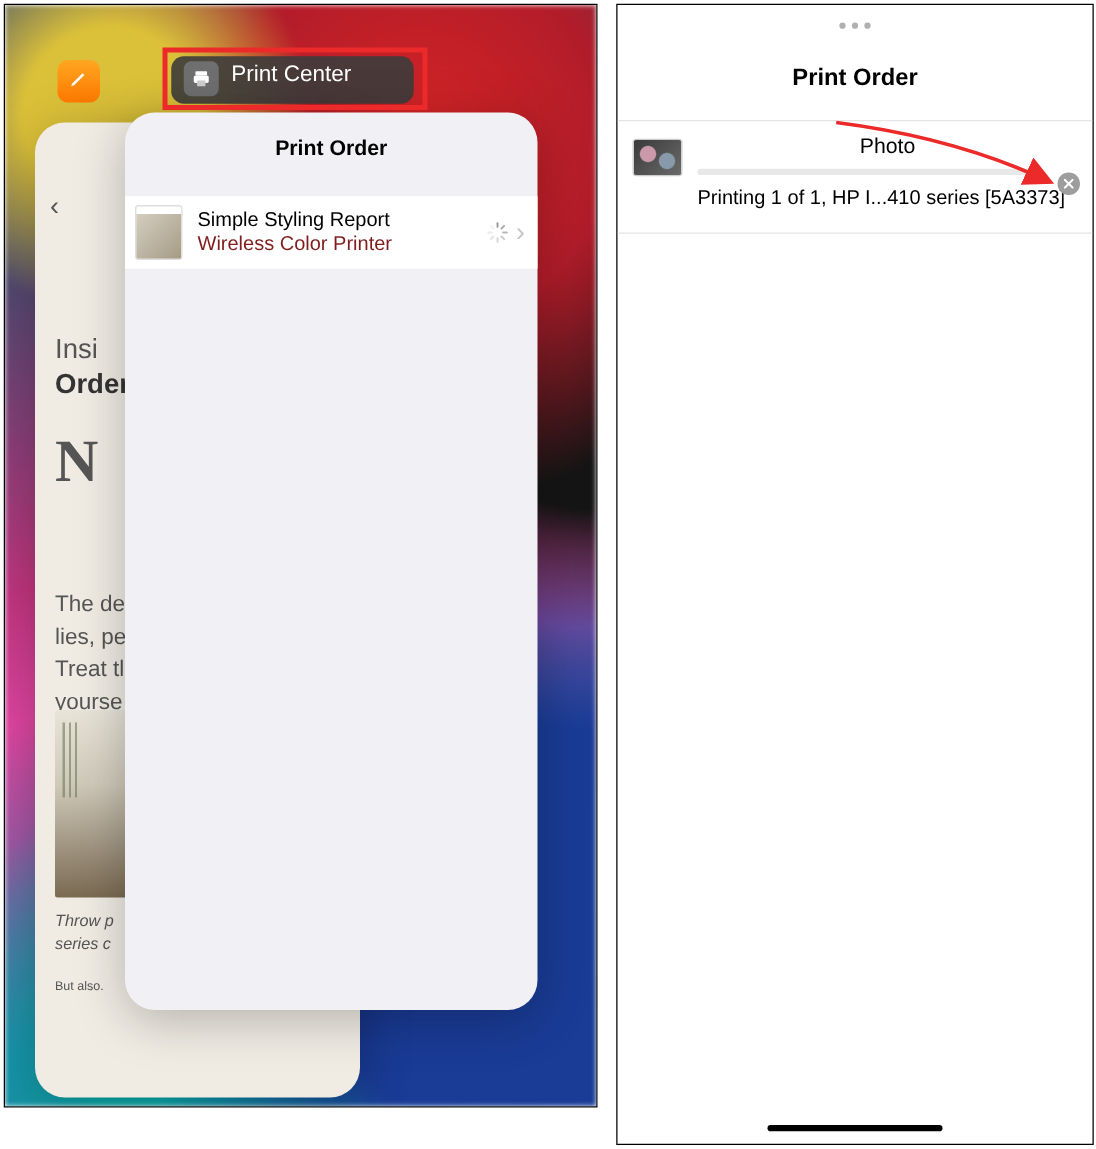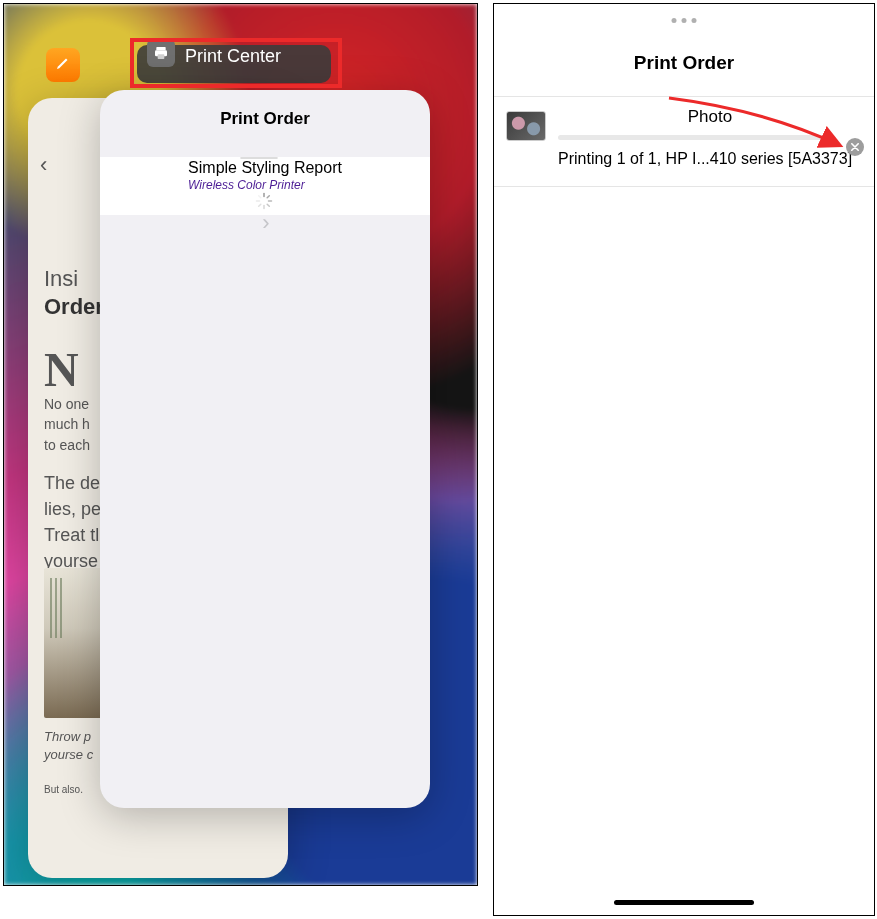--- a/index.html
+++ b/index.html
@@ -39,21 +39,21 @@
     background: linear-gradient(180deg,#ffa621,#ff7a00);
     border-radius: 8px;
     display:flex; align-items:center; justify-content:center;
   }
   .pill-pages svg { width: 18px; height: 18px; }
 
   .pill-print {
     left: 133px; width: 194px; height: 38px; top: 41px;
     background: rgba(60,60,60,.9);
     border-radius: 10px;
-    display:flex; align-items:flex-end; gap:10px; padding: 16px 10px;
+    display:flex; align-items:flex-start; gap:10px; padding: 4px 10px;
   }
   .pill-print .icon-sq {
     width: 28px; height: 28px; border-radius: 6px;
     background:#6f6f6f; display:flex; align-items:center; justify-content:center;
   }
   .pill-print .icon-sq svg { width:16px; height:16px; }
   .pill-print .lbl { color:#fff; font-size:18px; font-weight:500; }
 
   
   .card {
@@ -91,32 +91,31 @@
     z-index:3;
   }
   .card-print .title { text-align:center; font-size:17px; font-weight:600; color:#000; margin-top:19px; }
   .card-print .row {
     position:relative;
     margin-top: 28px;
     height: 58px;
     background:#fff;
     display:flex; align-items:center;
     padding: 0 8px;
-    flex-direction: column;
   }
   .card-print .thumb {
     width:38px; height:44px; border-radius:3px; margin-right:12px;
     background:
       linear-gradient(180deg,#fff 0 15%, transparent 15%),
       linear-gradient(135deg,#d8d2c4 0%,#bfb7a6 50%,#a59a84 100%);
     border:1px solid #ddd;
   }
   .card-print .row-text { flex:1; }
   .card-print .row-title { font-size:16px; color:#000; }
-  .card-print .row-sub { font-size:12px; color:#4c1d95; margin-top:1px;font-style:italic; }
+  .card-print .row-sub { font-size:16px; color:#7f1d1d; margin-top:1px; }
   .card-print .spinner { width:18px; height:18px; margin-right:2px; }
   .card-print .chev { color:#c5c5c9; font-size:22px; margin-left:4px; margin-right:2px; }
 
   @keyframes sp { to { transform: rotate(360deg);} }
   .spinner svg { animation: sp 1.2s linear infinite; display:block; }
 
   
   .panel-right { left: 493px; top: 3px; width: 382px; height: 913px; background:#fff; overflow:hidden; }
 
   .dots { position:absolute; left:50%; top:14px; transform:translateX(-50%); display:flex; gap:5px; }
@@ -185,31 +184,28 @@
         </svg>
       </div>
       <span class="lbl">Print Center</span>
     </div>
 
     <div class="card card-pages">
       <div class="back-chevron">‹</div>
       <div class="hdr1">Insi</div>
       <div class="hdr2">Order</div>
       <div class="dropN">N</div>
-      <div class="para1" style="white-space:pre-line">No one
-much h
-to each</div>
       <div class="para2" style="white-space:pre-line">The de
 lies, pe
 Treat tl
 yourse
 Definit</div>
       <div class="img-ph"></div>
       <div class="caption" style="white-space:pre-line">Throw p
-yourse c</div>
+series c</div>
       <div class="but-also">But also.</div>
     </div>
 
     <div class="card card-print">
       <div class="title">Print Order</div>
       <div class="row">
         <div class="thumb"></div>
         <div class="row-text">
           <div class="row-title">Simple Styling Report</div>
           <div class="row-sub">Wireless Color Printer</div>

